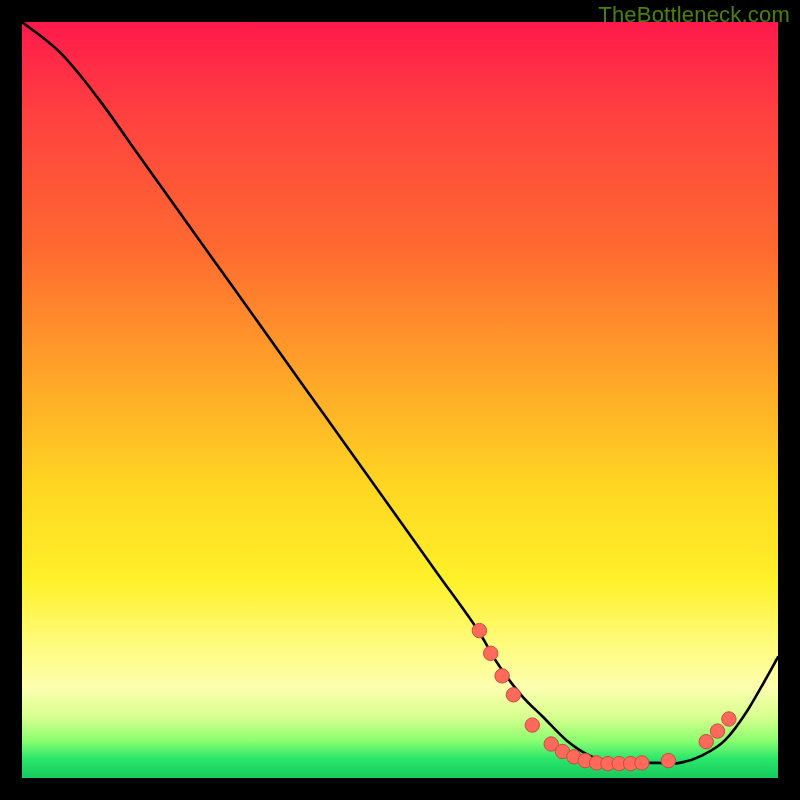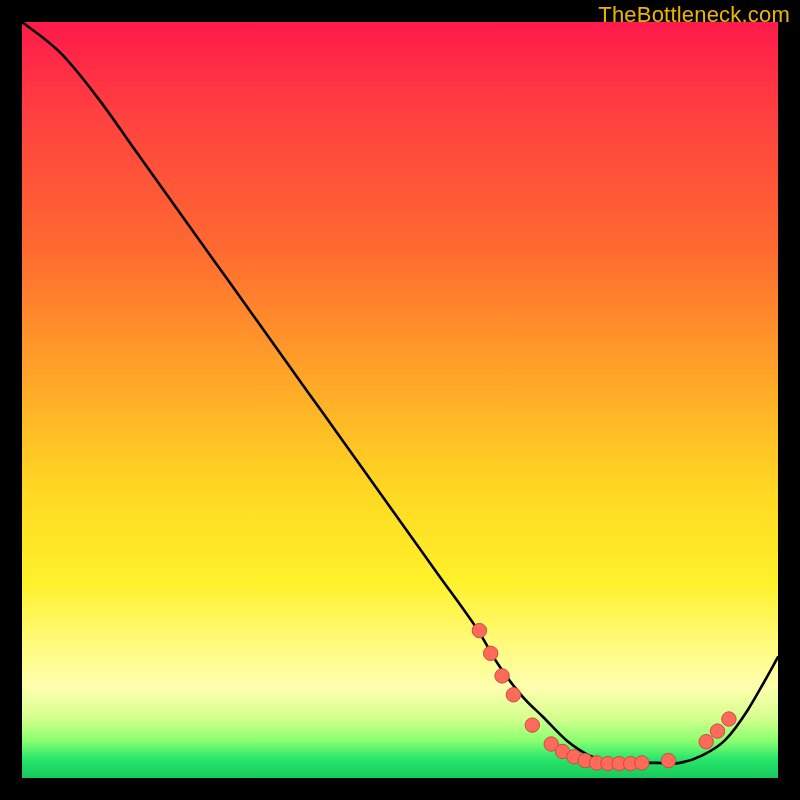--- a/index.html
+++ b/index.html
@@ -37,21 +37,21 @@
       #d6ff8f 92%,
       #8dff70 95%,
       #28e66a 97.5%,
       #17c95c 100%
     );
   }
   .watermark {
     position: absolute;
     top: 2px;
     right: 10px;
-    color: #eab308;
+    color: #4d7c0f;
     font-size: 22px;
     font-weight: 500;
     letter-spacing: 0.2px;
     text-shadow: 0 0 1px rgba(255,255,255,0.08);
     user-select: none;
   }
   svg.curve {
     position: absolute;
     left: 0;
     top: 0;

